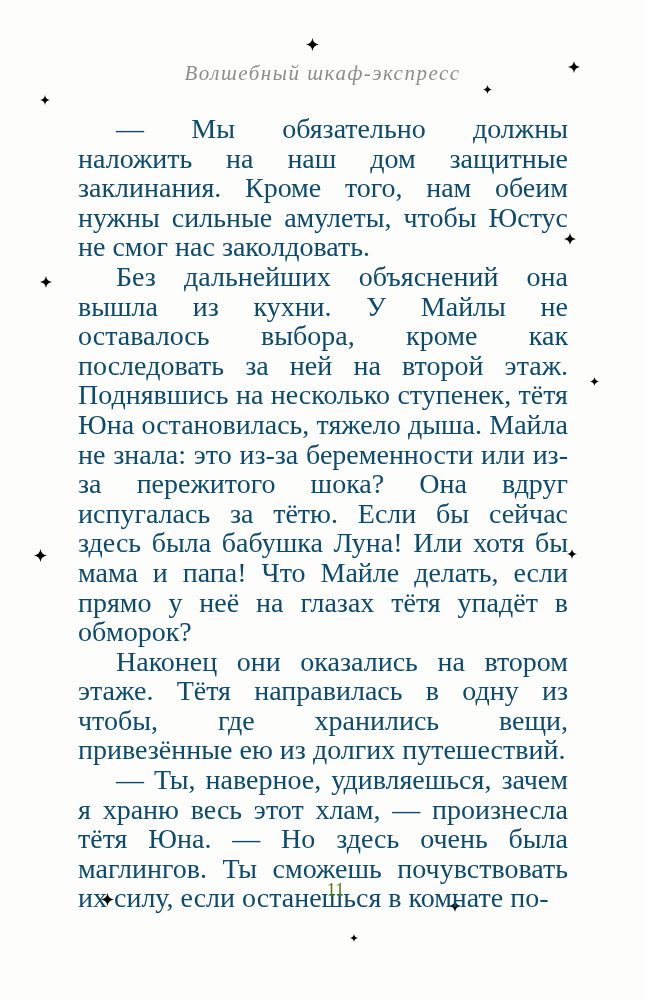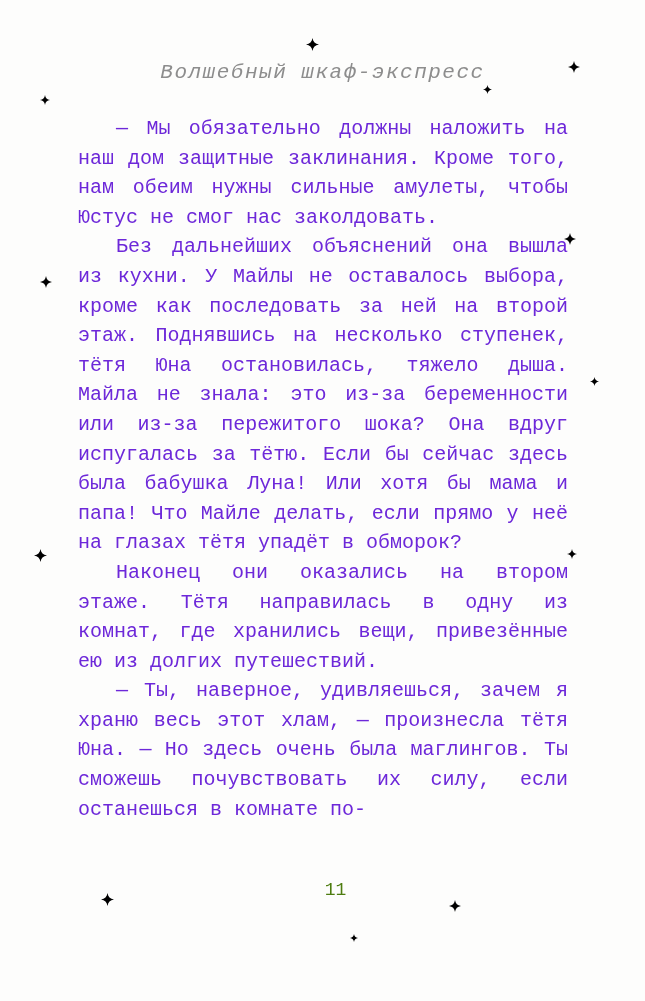--- a/index.html
+++ b/index.html
@@ -1,41 +1,41 @@
 <!DOCTYPE html>
 <html lang="ru"><head>
 <meta charset="utf-8">
 <style>
   html, body { margin: 0; padding: 0; }
   .page {
     position: relative;
     width: 645px;
     height: 1001px;
     background: #fdfdfc;
-    font-family: Liberation Mono, monospace;
+    font-family: Liberation Serif, serif;
     overflow: hidden;
   }
   .chapter-title {
     position: absolute;
     top: 61px;
     left: 0;
     right: 0;
     text-align: center;
     font-style: italic;
     font-size: 21px;
     letter-spacing: 1.5px;
     color: #8d8d8d;
   }
   .body-text {
     position: absolute;
     top: 114px;
     left: 78px;
     width: 490px;
-    color: #6d28d9;
-    font-size: 20px;
+    color: #0c4a6e;
+    font-size: 28px;
     line-height: 29.6px;
     text-align: justify;
     hyphens: auto;
     -webkit-hyphens: auto;
   }
   .para {
     margin: 0;
     text-indent: 38px;
   }
   .page-number {
@@ -101,19 +101,19 @@
     </svg>
   <svg class="sparkle" style="left:350px;top:934px;width:8px;height:8px;color:#9a9a9a" viewBox="0 0 24 24">
       <use href="#sparkle-shape"></use>
     </svg>
 
   <div class="chapter-title">Волшебный шкаф-экспресс</div>
 
   <main class="body-text">
       <p class="para">— Мы обязательно должны наложить на наш дом защитные заклинания. Кроме того, нам обеим нужны сильные амулеты, чтобы Юстус не смог нас заколдовать.</p>
       <p class="para">Без дальнейших объяснений она вышла из кухни. У Майлы не оставалось выбора, кроме как последовать за ней на второй этаж. Поднявшись на несколько ступенек, тётя Юна остановилась, тяжело дыша. Майла не знала: это из-за беременности или из-за пережитого шока? Она вдруг испугалась за тётю. Если бы сейчас здесь была бабушка Луна! Или хотя бы мама и папа! Что Майле делать, если прямо у неё на глазах тётя упадёт в обморок?</p>
-      <p class="para">Наконец они оказались на втором этаже. Тётя направилась в одну из комнат, где хранились вещи, привезённые ею из долгих путешествий.</p>
+      <p class="para">Наконец они оказались на втором этаже. Тётя направилась в одну из чтобы, где хранились вещи, привезённые ею из долгих путешествий.</p>
       <p class="para">— Ты, наверное, удивляешься, зачем я храню весь этот хлам, — произнесла тётя Юна. — Но здесь очень была маглингов. Ты сможешь почувствовать их силу, если останешься в комнате по-</p>
     </main>
 
   <div class="page-number">11</div>
 
 </div>
 
 </body></html>

